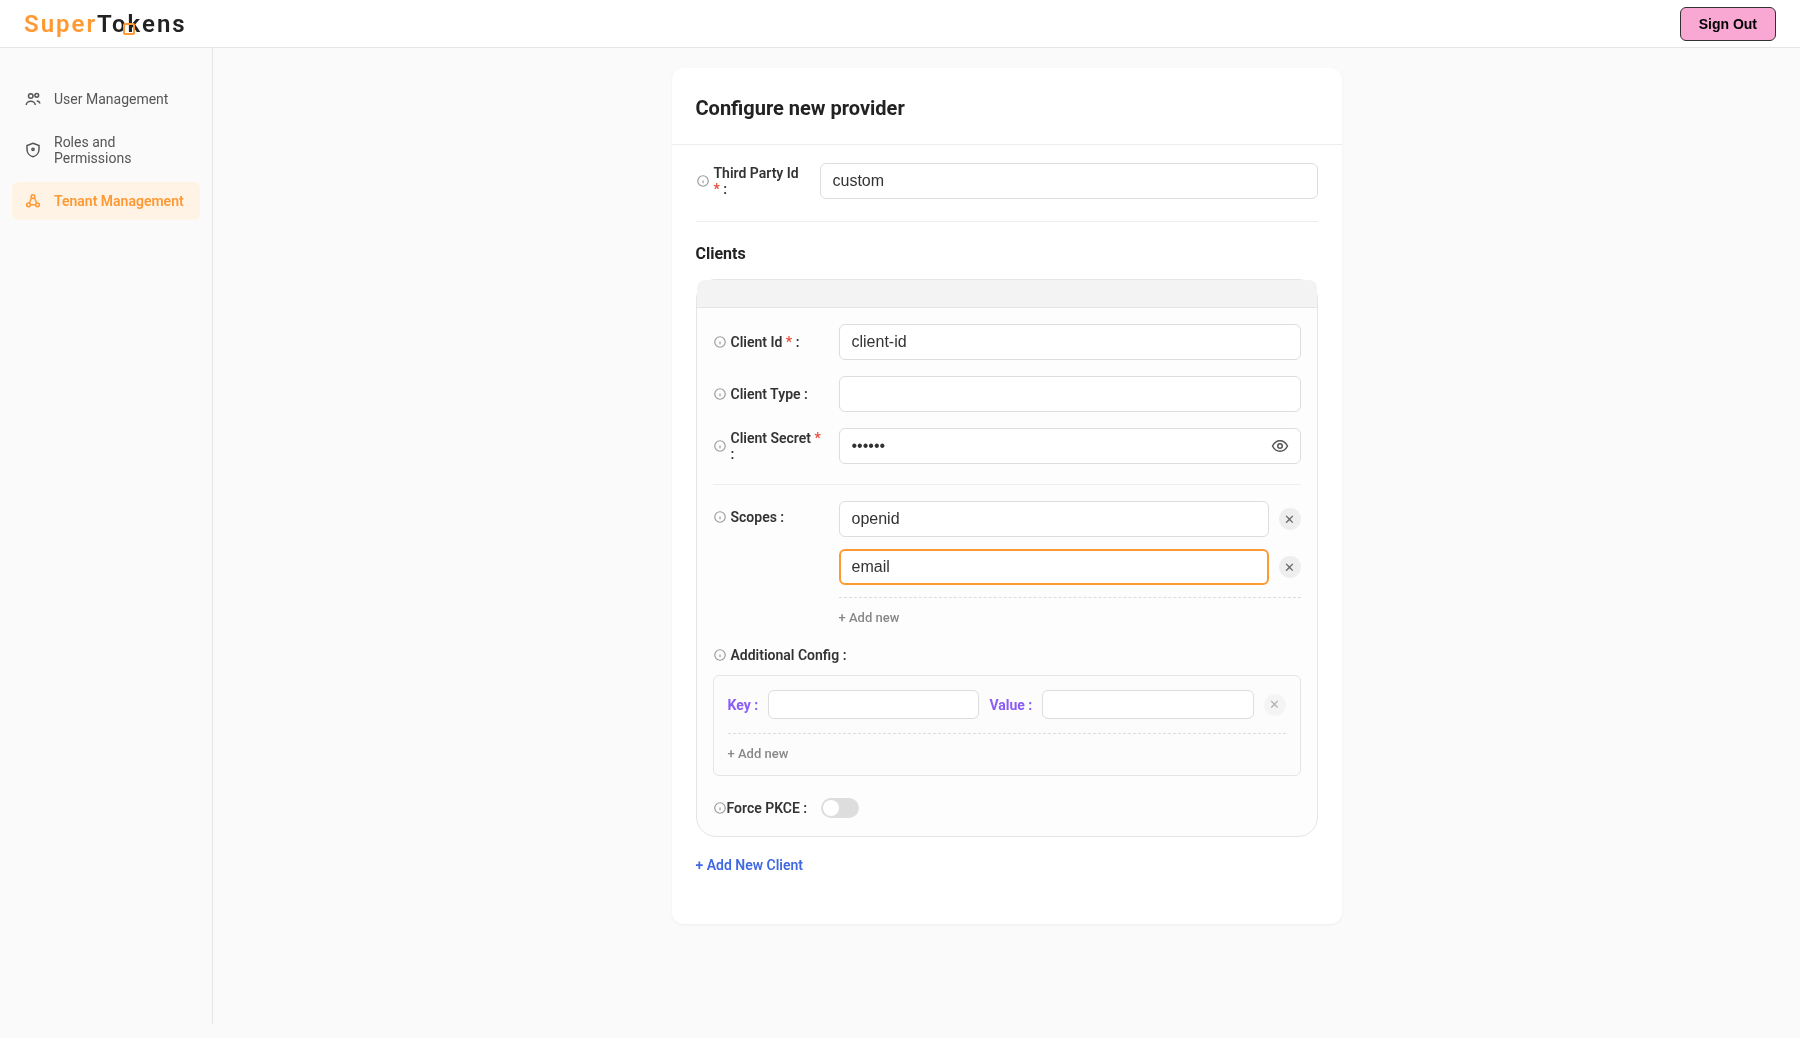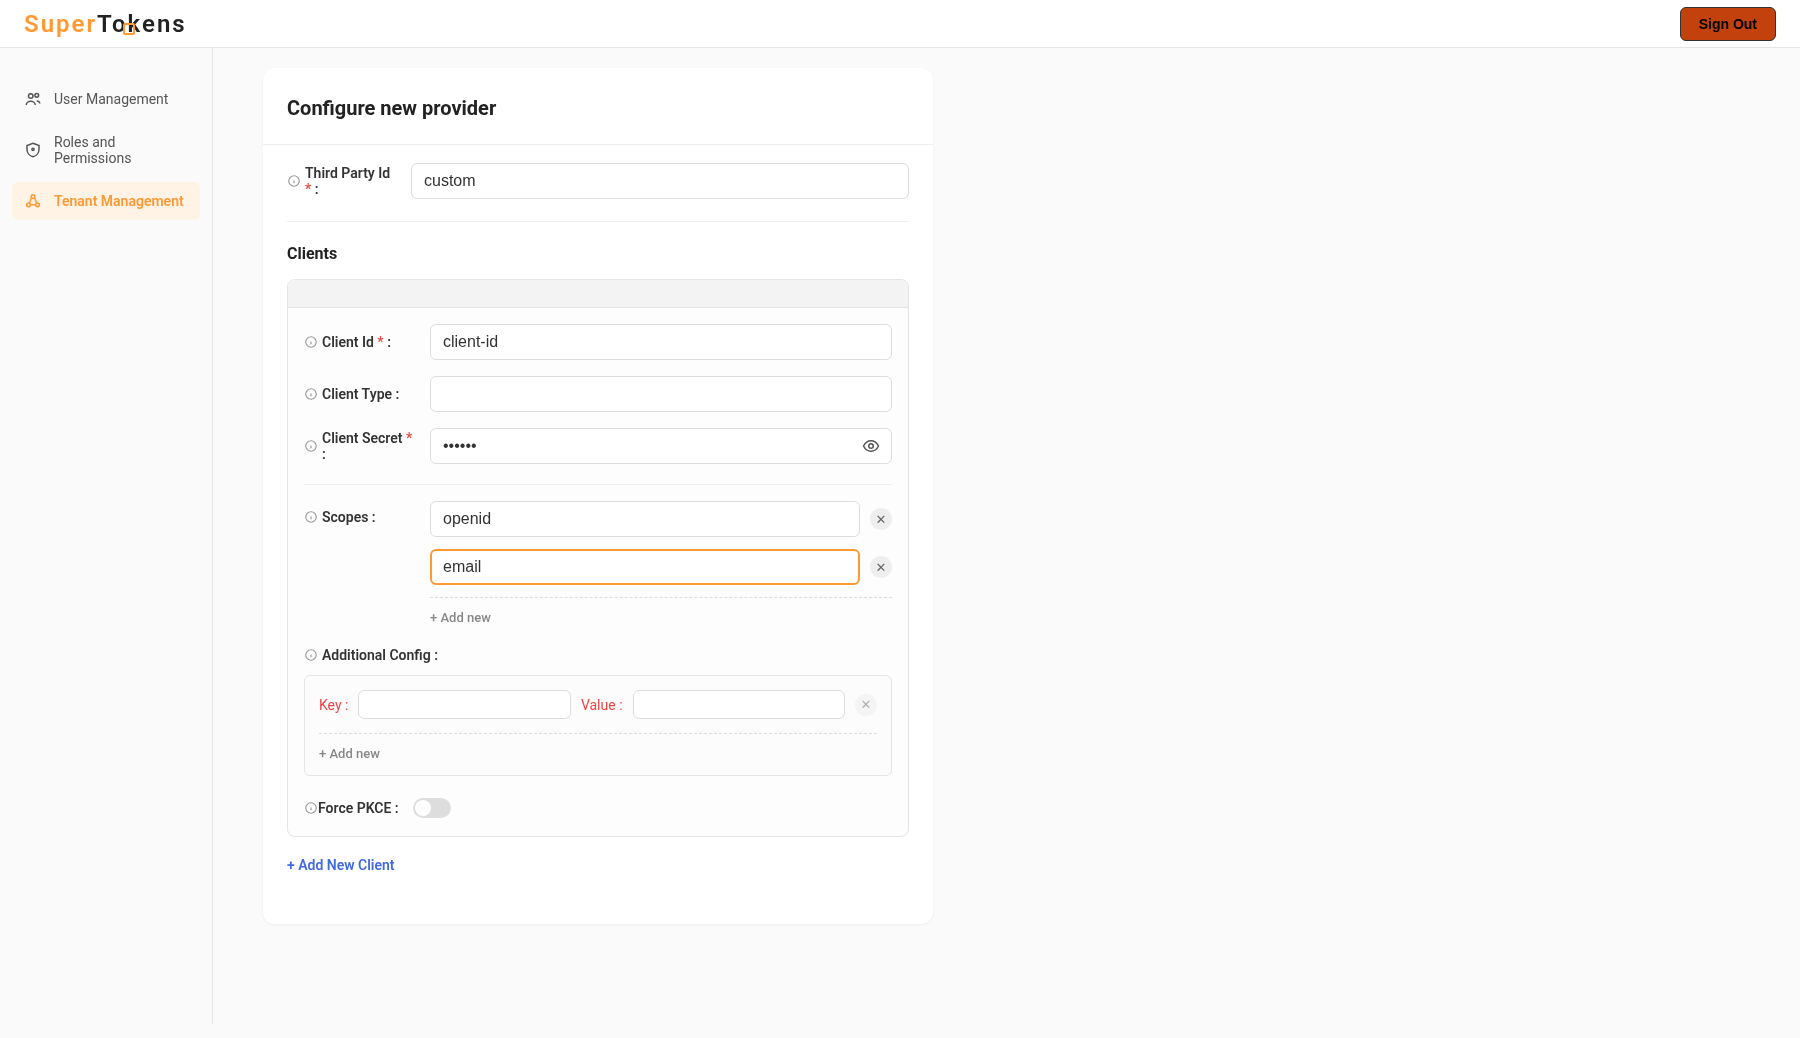--- a/index.html
+++ b/index.html
@@ -27,21 +27,21 @@
     .logo-tokens { color: #222; letter-spacing: 2px; position: relative; }
     .logo-tokens::after {
       content: "";
       position: absolute;
       bottom: 3px; left: 26px;
       width: 8px; height: 8px;
       border: 2px solid #ff9933;
       border-radius: 2px;
     }
     .signout-btn {
-      background: #c2410c;
+      background: #f9a8d4;
       border: 1px solid #333;
       border-radius: 6px;
       padding: 8px 18px;
       font-size: 14px;
       font-weight: 600;
       cursor: pointer;
     }
     .layout { display: flex; min-height: calc(100vh - 62px); }
     .sidebar {
       width: 213px;
@@ -63,20 +63,21 @@
     .nav-item.active {
       background: #fff3e6;
       color: #ff9933;
       font-weight: 600;
     }
     .nav-icon { width: 18px; height: 18px; flex-shrink: 0; }
     .main {
       flex: 1;
       padding: 20px 50px 100px;
       display: flex;
+      justify-content: center;
     }
     .card {
       background: #fff;
       border-radius: 12px;
       box-shadow: 0 1px 3px rgba(0,0,0,0.05);
       width: 670px;
       padding: 28px 0 0;
     }
     .card-title {
       font-size: 20px;
@@ -127,21 +128,21 @@
     }
     .section-heading {
       font-size: 16px;
       font-weight: 700;
       color: #222;
       padding: 22px 24px 16px;
     }
     .client-box {
       margin: 0 24px;
       border: 1px solid #e5e5e5;
-      border-radius: 8px;
+      border-radius: 20px;
       background: #fdfdfd;
     }
     .client-box-header {
       height: 28px;
       background: #f3f3f3;
       border-bottom: 1px solid #e5e5e5;
       border-radius: 8px 8px 0 0;
     }
     .client-body { padding: 0 16px 18px; }
     .client-row {
@@ -208,21 +209,21 @@
       margin-top: 22px;
     }
     .kv-box {
       border: 1px solid #e5e5e5;
       background: #fcfcfc;
       border-radius: 6px;
       padding: 14px;
       margin-top: 12px;
     }
     .kv-row { display: flex; align-items: center; gap: 10px; }
-    .kv-label { font-size: 14px; font-weight: 400; color: #ef4444; }
+    .kv-label { font-size: 14px; font-weight: 700; color: #8b5cf6; }
     .kv-input {
       border: 1px solid #ddd; border-radius: 6px;
       padding: 6px 10px; font-size: 13px;
       flex: 1; min-width: 0;
     }
     .kv-add {
       font-size: 13px; color: #888; cursor: pointer;
       margin-top: 14px; padding-top: 12px;
       border-top: 1px dashed #ddd;
       font-weight: 500;

